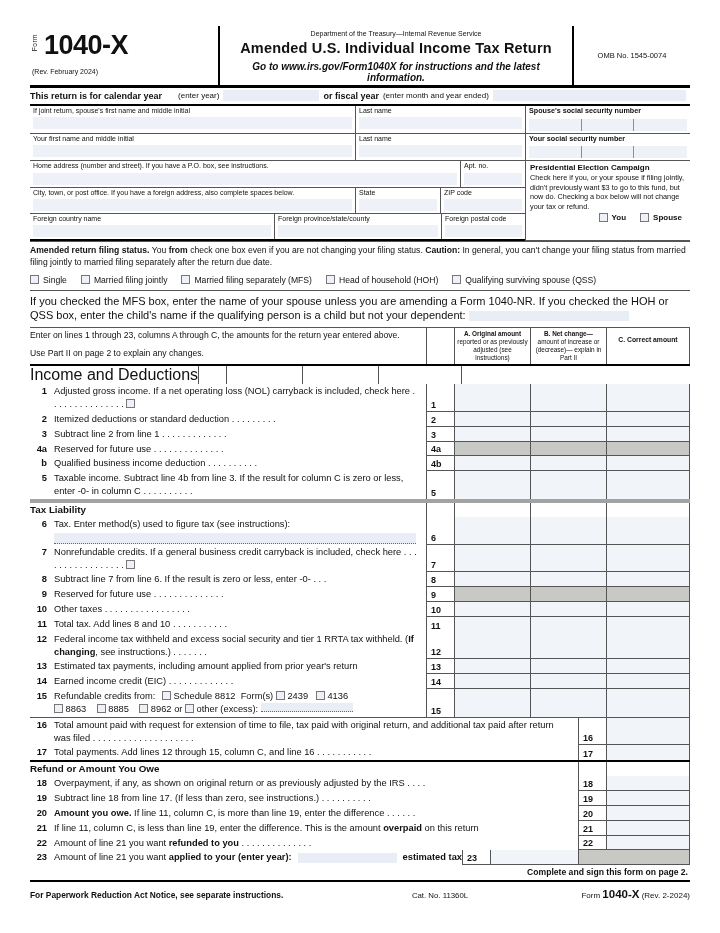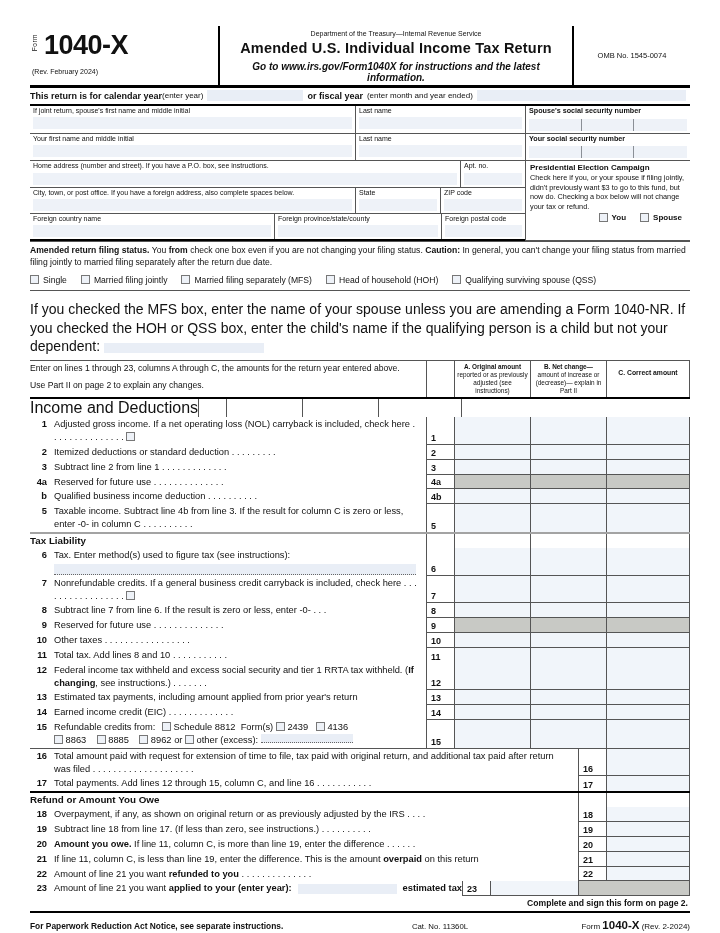--- a/index.html
+++ b/index.html
@@ -41,35 +41,35 @@
   .campaign-title { font-size:8px; font-weight:bold; }
   .campaign-body { font-size:7.3px; line-height:1.3; margin-top:1px; }
   .campaign-boxes { display:flex; justify-content:flex-end; gap:14px; font-size:8px; font-weight:bold; margin-top:2px; padding-right:4px; align-items:center; }
 
   .cbx { display:inline-block; width:9px; height:9px; border:1px solid #777; background:#eef2f8; vertical-align:-1px; flex:none; }
 
   
   .fsintro { border-top:1px solid #555; font-size:8.6px; line-height:1.35; padding:3px 0 2px 0; }
   .fsopts { display:flex; align-items:center; gap:6px; font-size:8.6px; padding:4px 0 5px 0; }
   .fsopts .opt { display:flex; align-items:center; gap:4px; margin-right:8px; }
-  .mfsnote { border-top:1px solid #555; font-size:14px; line-height:1.35; padding:9px 0 4px 0; }
+  .mfsnote { border-top:1px solid #555; font-size:11px; line-height:1.35; padding:3px 0 4px 0; }
   .mfsnote .fillinline { display:inline-block; width:160px; height:10px; background:#e9eef6; vertical-align:-2px; }
 
   
   .thead { display:flex; border-top:1px solid #555; border-bottom:2px solid #000; }
   .thead .intro { width:396px; font-size:8.6px; line-height:1.3; padding:2px 6px 2px 0; }
   .thead .intro .l2 { margin-top:6px; }
   .th-n { width:28px; border-left:1px solid #555; }
   .th-col { width:76px; border-left:1px solid #555; text-align:center; font-size:6.4px; line-height:1.25; padding:2px 2px; }
   .th-col .t { font-weight:bold; display:block; }
   .th-c { width:84px; border-left:1px solid #555; border-right:1px solid #555; text-align:center; font-size:6.8px; font-weight:bold; padding:8px 2px; }
 
   
   .tr { display:flex; align-items:stretch; }
-  .sech { border-top:2px solid #a3a3a3; }
+  .sech { border-top:4px solid #a3a3a3; }
   .sech .shead { width:396px; font-size:9.8px; font-weight:bold; padding:1px 0 2px 0; }
   .cd { width:396px; font-size:9.3px; line-height:1.38; padding:1px 8px 1px 24px; text-indent:0; position:relative; }
   .lnum { display:inline-block; width:22px; margin-left:-22px; font-weight:bold; text-align:right; padding-right:7px; }
   .cn { width:28px; border-left:1px solid #555; border-bottom:1px solid #555; font-size:9px; font-weight:bold; padding:0 0 1px 4px; display:flex; align-items:flex-end; background:#fff; }
   .cA,.cB { width:76px; border-left:1px solid #555; border-bottom:1px solid #555; background:#f1f5fa; }
   .cC { width:84px; border-left:1px solid #555; border-right:1px solid #555; border-bottom:1px solid #555; background:#f1f5fa; }
   .gray .cA,.gray .cB,.gray .cC { background:#c8c9c5; }
   .nb .cn,.nb .cA,.nb .cB,.nb .cC,.nb .cnw,.nb .caw { border-bottom:none; }
   .h1 { min-height:14px; } .h2 { min-height:27px; }
   .fillband { display:block; height:11px; background:#e9eef6; border-bottom:1px dotted #666; margin-top:2px; margin-right:2px; }
@@ -112,21 +112,21 @@
     <div class="hdr-center">
       <div class="dept">Department of the Treasury—Internal Revenue Service</div>
       <div class="title">Amended U.S. Individual Income Tax Return</div>
       <div class="goto">Go to www.irs.gov/Form1040X for instructions and the latest information.</div>
     </div>
     <div class="hdr-omb">OMB No. 1545-0074</div>
   </div>
 
   <div class="yearbar">
     <span class="b">This return is for calendar year</span>
-    <span class="hint" style="margin-left:0">(enter year)</span>
+    <span class="hint" style="margin-left:16px">(enter year)</span>
     <span class="fill" style="width:96px"></span>
     <span class="b">or fiscal year</span>
     <span class="hint" style="margin-left:4px">(enter month and year ended)</span>
     <span class="fill" style="flex:1"></span>
   </div>
 
   <div class="idrow">
     <div class="idcell" style="width:325px">
       <div class="idlabel">If joint return, spouse's first name and middle initial</div>
       <div class="idinput"></div>

